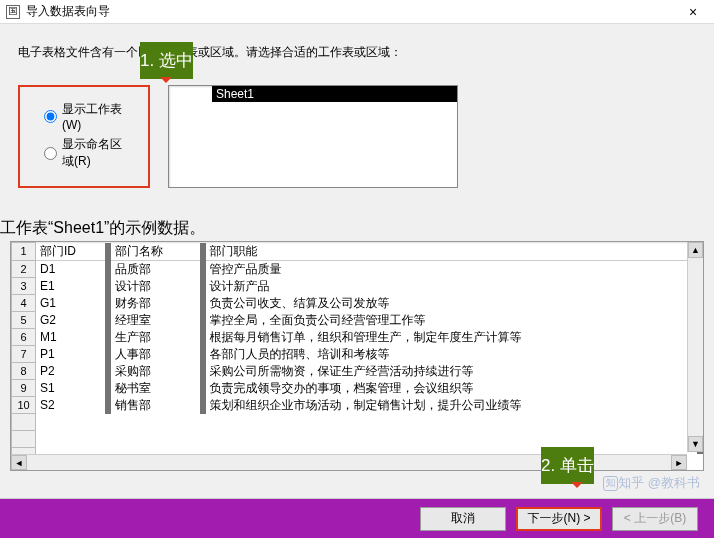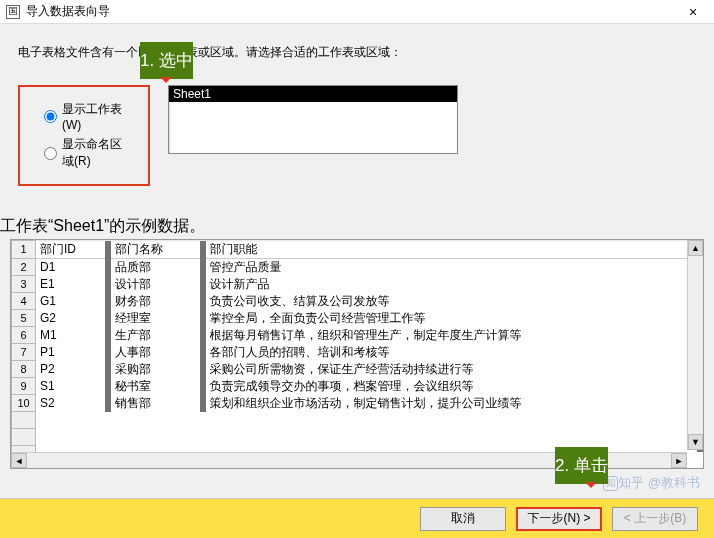--- a/index.html
+++ b/index.html
@@ -11,42 +11,42 @@
     .close-btn { width: 30px; height: 20px; display: flex; align-items: center; justify-content: center; font-size: 14px; cursor: pointer; }
     
     .content { padding: 20px 18px 0 18px; position: relative; }
     .instr { font-size: 12px; margin-bottom: 24px; }
     
     .options-area { display: flex; gap: 18px; margin-bottom: 30px; }
     .radio-group { width: 132px; border: 2px solid #e03a1e; padding: 10px 8px; }
     .radio-row { display: flex; align-items: center; margin: 4px 16px; font-size: 12px; cursor: pointer; }
     .radio-row input { margin-right: 5px; }
     
-    .listbox { width: 290px; height: 69px; border: 1px solid #888; background: #fff; box-shadow: inset 1px 1px 2px rgba(0,0,0,0.15); }
+    .listbox { width: 290px; height: 103px; border: 1px solid #888; background: #fff; box-shadow: inset 1px 1px 2px rgba(0,0,0,0.15); padding-left: 43px; }
     .listbox-item { background: #000; color: #fff; padding: 1px 4px; font-size: 12px; }
     
     .callout { position: absolute; background: #4d7c0f; color: #fff; font-size: 17px; font-weight: normal; padding: 7px 0; }
     .callout.c1 { top: 18px; left: 140px; }
     .callout.c1::after { content: ""; position: absolute; left: 20px; bottom: -10px; border: 6px solid transparent; border-top-color: #e03a1e; }
-    .callout.c2 { bottom: 54px; right: 106px; }
+    .callout.c2 { bottom: 54px; right: 120px; }
     .callout.c2::after { content: ""; position: absolute; left: 30px; bottom: -10px; border: 6px solid transparent; border-top-color: #e03a1e; }
     
     .sample-label { font-size: 16px; margin: 0 0 2px 0; }
     .table-wrap { border: 1px solid #999; background: #fff; margin: 0 10px; height: 230px; position: relative; overflow: hidden; box-shadow: inset 1px 1px 2px rgba(0,0,0,0.12); }
     .table-scroll { overflow: hidden; height: 212px; }
     table { border-collapse: collapse; font-size: 12px; width: 100%; }
     th.rowhdr { width: 24px; background: #efefef; border: 1px solid #bbb; font-weight: normal; text-align: center; font-size: 11px; padding: 0 2px; }
     td { border-right: 6px solid #737373; padding: 0 4px; white-space: nowrap; height: 17px; }
     tr.hdr td { border-bottom: 1px solid #ccc; }
     .vsb { position: absolute; right: 0; top: 0; bottom: 18px; width: 16px; background: #eee; border-left: 1px solid #ccc; }
     .vsb .ar { height: 16px; background: #ddd; border: 1px solid #bbb; display: flex; align-items: center; justify-content: center; font-size: 9px; }
     .hsb { position: absolute; left: 0; right: 16px; bottom: 0; height: 16px; background: #eee; border-top: 1px solid #ccc; display: flex; justify-content: space-between; }
     .hsb .ar { width: 16px; background: #ddd; border: 1px solid #bbb; display: flex; align-items: center; justify-content: center; font-size: 9px; }
     
-    .footer { position: absolute; bottom: 0; left: 0; right: 0; height: 40px; background: #fde047; border-top: 1px solid #ccc; display: flex; justify-content: flex-end; align-items: center; padding-right: 16px; gap: 10px; }
+    .footer { position: absolute; bottom: 0; left: 0; right: 0; height: 40px; background: #a21caf; border-top: 1px solid #ccc; display: flex; justify-content: flex-end; align-items: center; padding-right: 16px; gap: 10px; }
     .btn { min-width: 86px; height: 24px; border: 1px solid #999; background: #e8e8e8; font-size: 12px; display: flex; align-items: center; justify-content: center; cursor: pointer; }
     .btn.disabled { color: #999; }
     .btn.highlight { border: 2px solid #e03a1e; }
     
     .watermark { position: absolute; bottom: 46px; right: 14px; color: rgba(120,150,200,0.55); font-size: 13px; display: flex; align-items: center; gap: 0; }
     .watermark .zi { width: 15px; height: 15px; border: 1px solid rgba(120,150,200,0.55); border-radius: 3px; display: flex; align-items: center; justify-content: center; font-size: 10px; }
   </style>
 </head>
 <body>
 

